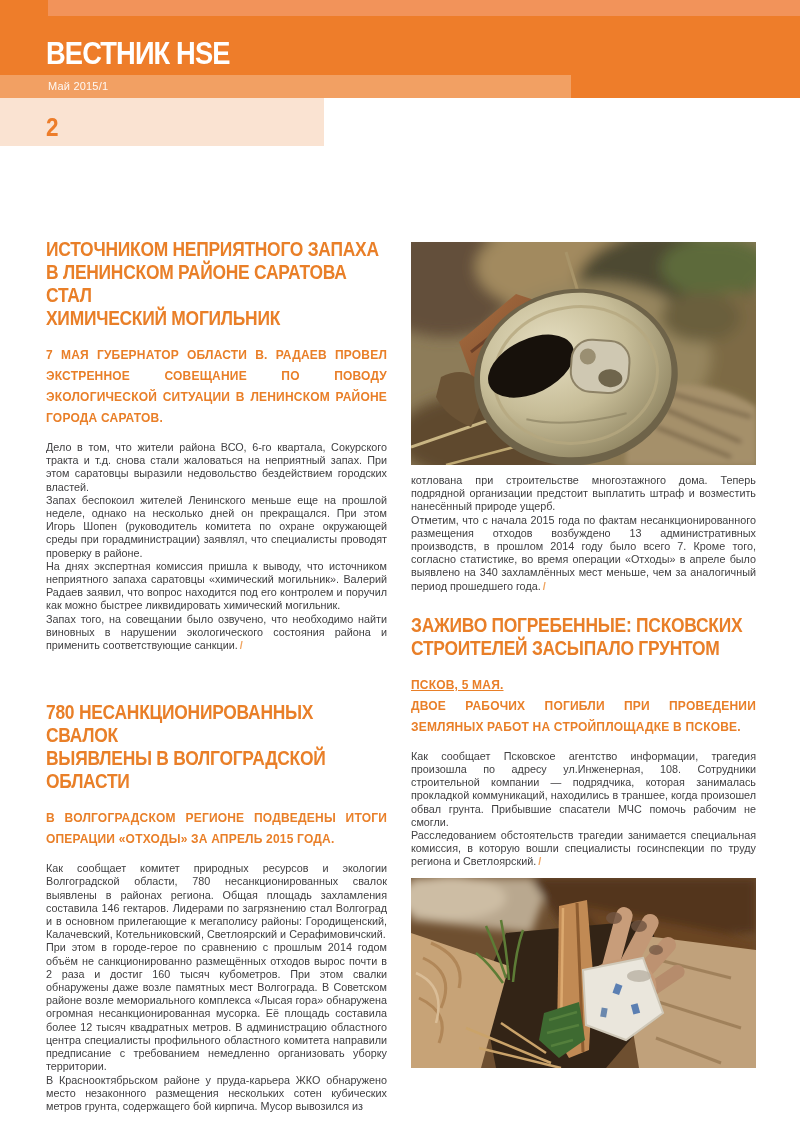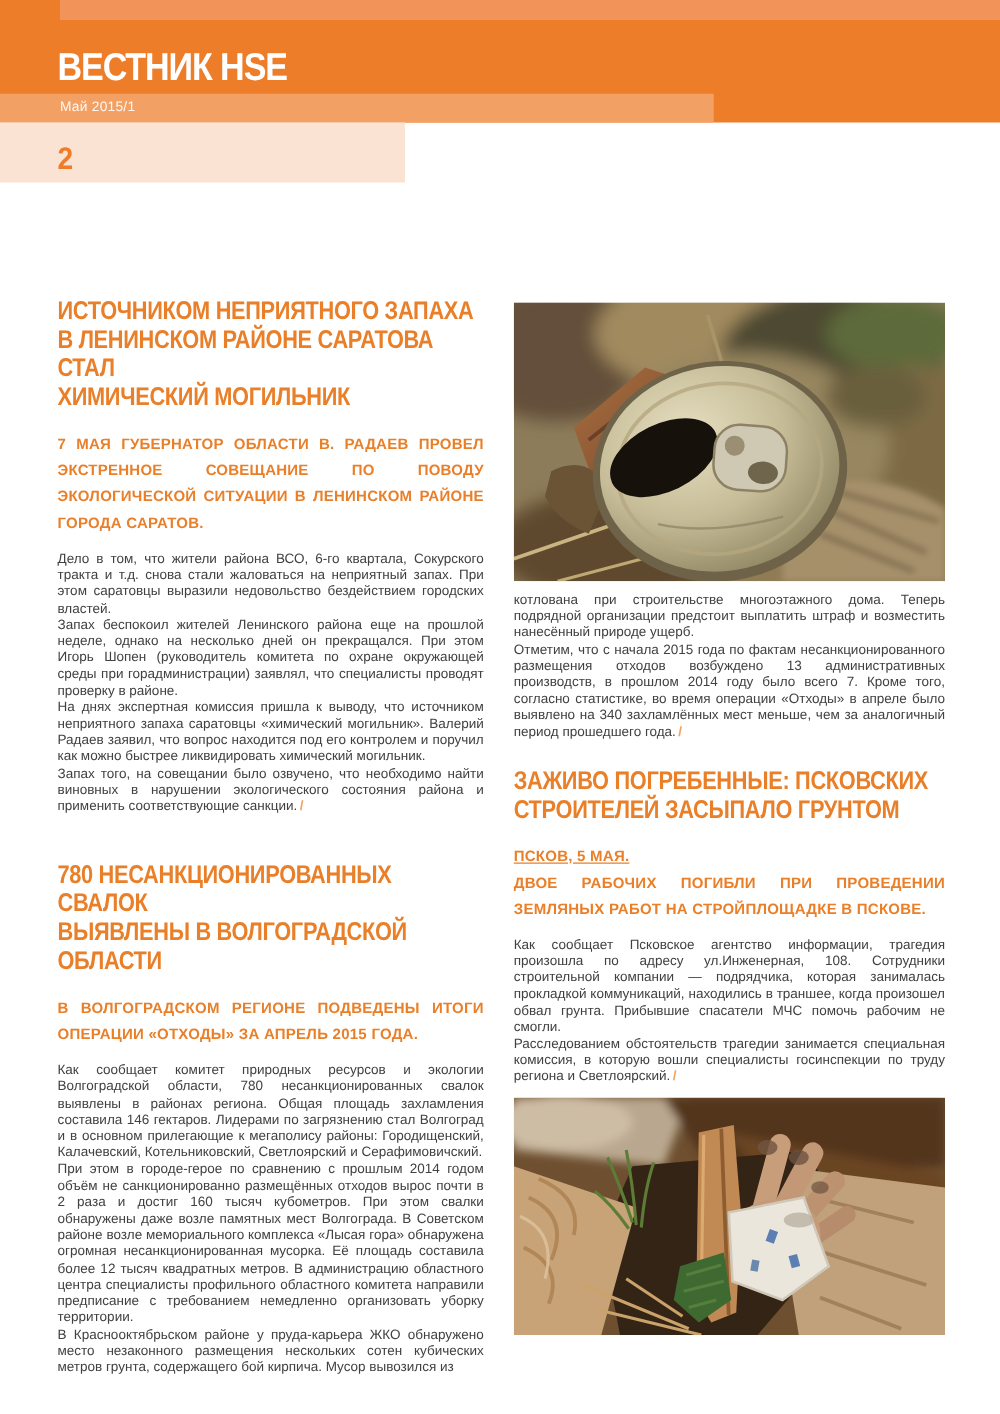--- a/index.html
+++ b/index.html
@@ -22,21 +22,21 @@
   article{display:block;margin:0;}
   .headline{margin:0 0 16px 0;color:#e97f28;font-size:20.5px;line-height:23px;font-weight:bold;
             letter-spacing:-0.3px;white-space:pre-line;transform:scaleX(0.85);transform-origin:left top;width:117%;}
   .subhead{margin:0 0 12px 0;color:#e97f28;font-size:12px;line-height:21px;font-weight:bold;
            text-align:justify;letter-spacing:0.2px;}
   .dateline{margin:0;color:#e97f28;font-size:12px;line-height:21px;font-weight:bold;
             text-decoration:underline;letter-spacing:0.2px;}
   .body{margin:0;}
   .para{margin:0;color:#414042;font-size:10.8px;line-height:13.2px;text-align:justify;}
   .slash{color:#f0a45f;font-weight:bold;margin-left:2px;}
-  .art2{display:block;margin-top:36px;}
+  .art2{display:block;margin-top:48px;}
   .art3{display:block;margin-top:20px;}
   .cont{margin-top:9px;}
   .photo{width:345px;overflow:hidden;line-height:0;}
   .photo-can{height:223px;}
   .photo-hand{height:190px;margin-top:9px;}
   .photo svg{width:100%;height:100%;display:block;}
 </style>
 </head>
 <body>
 
@@ -52,21 +52,21 @@
   </div>
 
   <div class="col col-left">
     <article>
       <h2 class="headline">ИСТОЧНИКОМ НЕПРИЯТНОГО ЗАПАХА
 В ЛЕНИНСКОМ РАЙОНЕ САРАТОВА СТАЛ
 ХИМИЧЕСКИЙ МОГИЛЬНИК</h2>
       <p class="subhead">7 МАЯ ГУБЕРНАТОР ОБЛАСТИ В. РАДАЕВ ПРОВЕЛ ЭКСТРЕННОЕ СОВЕЩАНИЕ ПО ПОВОДУ ЭКОЛОГИЧЕСКОЙ СИТУАЦИИ В ЛЕНИНСКОМ РАЙОНЕ ГОРОДА САРАТОВ.</p>
       <div class="body">
           <p class="para"><span>Дело в том, что жители района ВСО, 6-го квартала, Сокурского тракта и т.д. снова стали жаловаться на неприятный запах. При этом саратовцы выразили недовольство бездействием городских властей.</span></p>
-          <p class="para"><span>Запах беспокоил жителей Ленинского района еще на прошлой неделе, однако на несколько дней он прекращался. При этом Игорь Шопен (руководитель комитета по охране окружающей среды при горадминистрации) заявлял, что специалисты проводят проверку в районе.</span></p>
+          <p class="para"><span>Запах беспокоил жителей Ленинского меньше еще на прошлой неделе, однако на несколько дней он прекращался. При этом Игорь Шопен (руководитель комитета по охране окружающей среды при горадминистрации) заявлял, что специалисты проводят проверку в районе.</span></p>
           <p class="para"><span>На днях экспертная комиссия пришла к выводу, что источником неприятного запаха саратовцы «химический могильник». Валерий Радаев заявил, что вопрос находится под его контролем и поручил как можно быстрее ликвидировать химический могильник.</span></p>
           <p class="para"><span>Запах того, на совещании было озвучено, что необходимо найти виновных в нарушении экологического состояния района и применить соответствующие санкции.</span><span class="slash">/</span></p>
         </div>
     </article>
 
     <article class="art2">
       <h2 class="headline">780 НЕСАНКЦИОНИРОВАННЫХ СВАЛОК
 ВЫЯВЛЕНЫ В ВОЛГОГРАДСКОЙ
 ОБЛАСТИ</h2>
       <p class="subhead">В ВОЛГОГРАДСКОМ РЕГИОНЕ ПОДВЕДЕНЫ ИТОГИ ОПЕРАЦИИ «ОТХОДЫ» ЗА АПРЕЛЬ 2015 ГОДА.</p>

